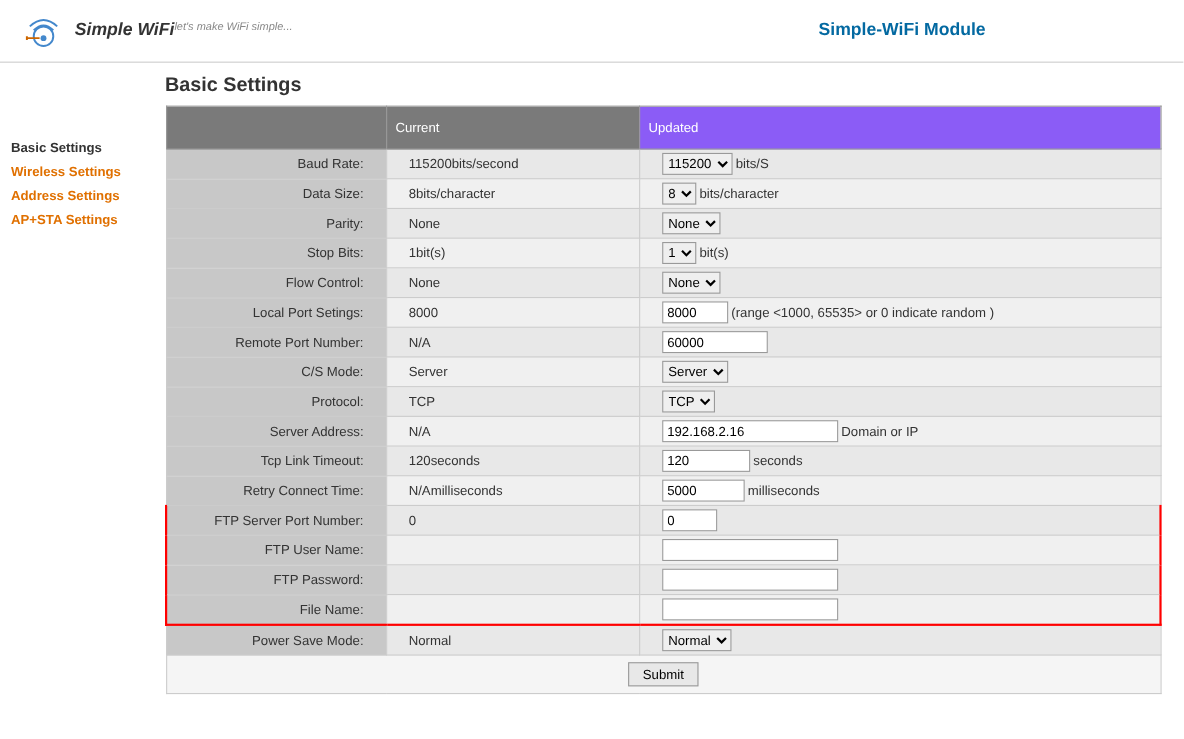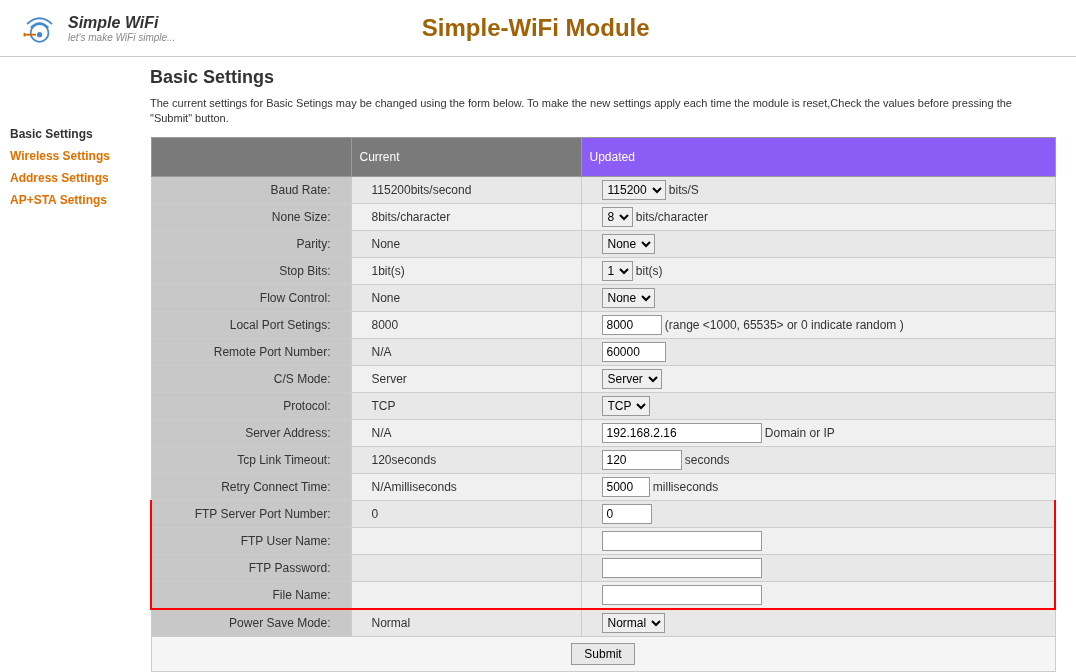--- a/index.html
+++ b/index.html
@@ -2,24 +2,24 @@
 <html><head>
   <meta charset="utf-8">
   <style>
     * { margin: 0; padding: 0; box-sizing: border-box; }
     body { font-family: Arial, sans-serif; font-size: 12px; background: #fff; color: #333; width: 1076px; min-height: 672px; position: relative; }
     
     
     #header { display: flex; align-items: center; justify-content: space-between; padding: 8px 20px; border-bottom: 1px solid #ccc; }
     #logo-area { display: flex; align-items: center; gap: 8px; }
     #logo-icon { width: 40px; height: 40px; }
-    #logo-text { display: flex; flex-direction: column; }
+    #logo-text { display: flex; }
     #logo-title { font-size: 18px; font-style: italic; font-weight: bold; color: #333; }
     #logo-subtitle { font-size: 10px; color: #666; font-style: italic; }
-    #page-title-header { font-size: 24px; font-weight: bold; color: #a16207; flex: 1; text-align: center; }
+    #page-title-header { font-size: 16px; font-weight: bold; color: #0369a1; flex: 1; text-align: right; }
     
     
     #main-layout { display: flex; padding: 0; }
     
     
     #sidebar { width: 140px; padding: 10px 10px; font-size: 12px; flex-shrink: 0; }
     .sidebar-item { margin-bottom: 8px; color: #333; cursor: default; }
     .sidebar-item.active { font-weight: bold; }
     .sidebar-item.orange { color: #e07000; font-weight: bold; cursor: pointer; }
     
@@ -76,21 +76,20 @@
     <div class="sidebar-item orange" style="margin-top:8px;">
       <span>Address Settings</span>
     </div>
     <div class="sidebar-item orange" style="margin-top:8px;">
       <span>AP+STA Settings</span>
     </div>
   </div>
 
   <div id="content">
     <h2 id="page-title">Basic Settings</h2>
-    <p id="description">The current settings for Basic Setings may be changed using the form below. To make the new settings apply each time the module is reset,Check the values before pressing the "Submit" button.</p>
 
     <table class="settings-table">
       <thead>
         <tr>
           <th style="width:200px;background:#7a7a7a;"></th>
           <th style="width:230px;background:#7a7a7a;">Current</th>
           <th style="background:#8b5cf6;">Updated</th>
         </tr>
       </thead>
       <tbody>
@@ -98,21 +97,21 @@
         <tr>
           <td class="label-cell">Baud Rate:</td>
           <td class="current-cell">115200bits/second</td>
           <td>
             <select><option>115200</option></select>
             <span> bits/S</span>
           </td>
         </tr>
 
         <tr>
-          <td class="label-cell">None Size:</td>
+          <td class="label-cell">Data Size:</td>
           <td class="current-cell">8bits/character</td>
           <td>
             <select><option>8</option></select>
             <span> bits/character</span>
           </td>
         </tr>
 
         <tr>
           <td class="label-cell">Parity:</td>
           <td class="current-cell">None</td>
@@ -144,21 +143,21 @@
           <td>
             <input type="text" value="8000" style="width: 60px;">
             <span> (range &lt;1000, 65535&gt; or 0 indicate random )</span>
           </td>
         </tr>
 
         <tr>
           <td class="label-cell">Remote Port Number:</td>
           <td class="current-cell">N/A</td>
           <td>
-            <input type="text" value="60000" style="width: 64px;">
+            <input type="text" value="60000" style="width: 96px;">
           </td>
         </tr>
 
         <tr>
           <td class="label-cell">C/S Mode:</td>
           <td class="current-cell">Server</td>
           <td>
             <select><option>Server</option></select>
           </td>
         </tr>
@@ -186,21 +185,21 @@
           <td>
             <input type="text" value="120" style="width: 80px;">
             <span> seconds</span>
           </td>
         </tr>
 
         <tr>
           <td class="label-cell">Retry Connect Time:</td>
           <td class="current-cell">N/Amilliseconds</td>
           <td>
-            <input type="text" value="5000" style="width: 48px;">
+            <input type="text" value="5000" style="width: 75px;">
             <span> milliseconds</span>
           </td>
         </tr>
 
         <tr>
           <td class="label-cell" style="border-left: 2px solid red; border-bottom: 1px solid #ccc;">FTP Server Port Number:</td>
           <td class="current-cell" style="border-bottom: 1px solid #ccc;">0</td>
           <td style="border-right: 2px solid red; border-bottom: 1px solid #ccc;">
             <input type="text" value="0" style="width: 50px;">
           </td>

